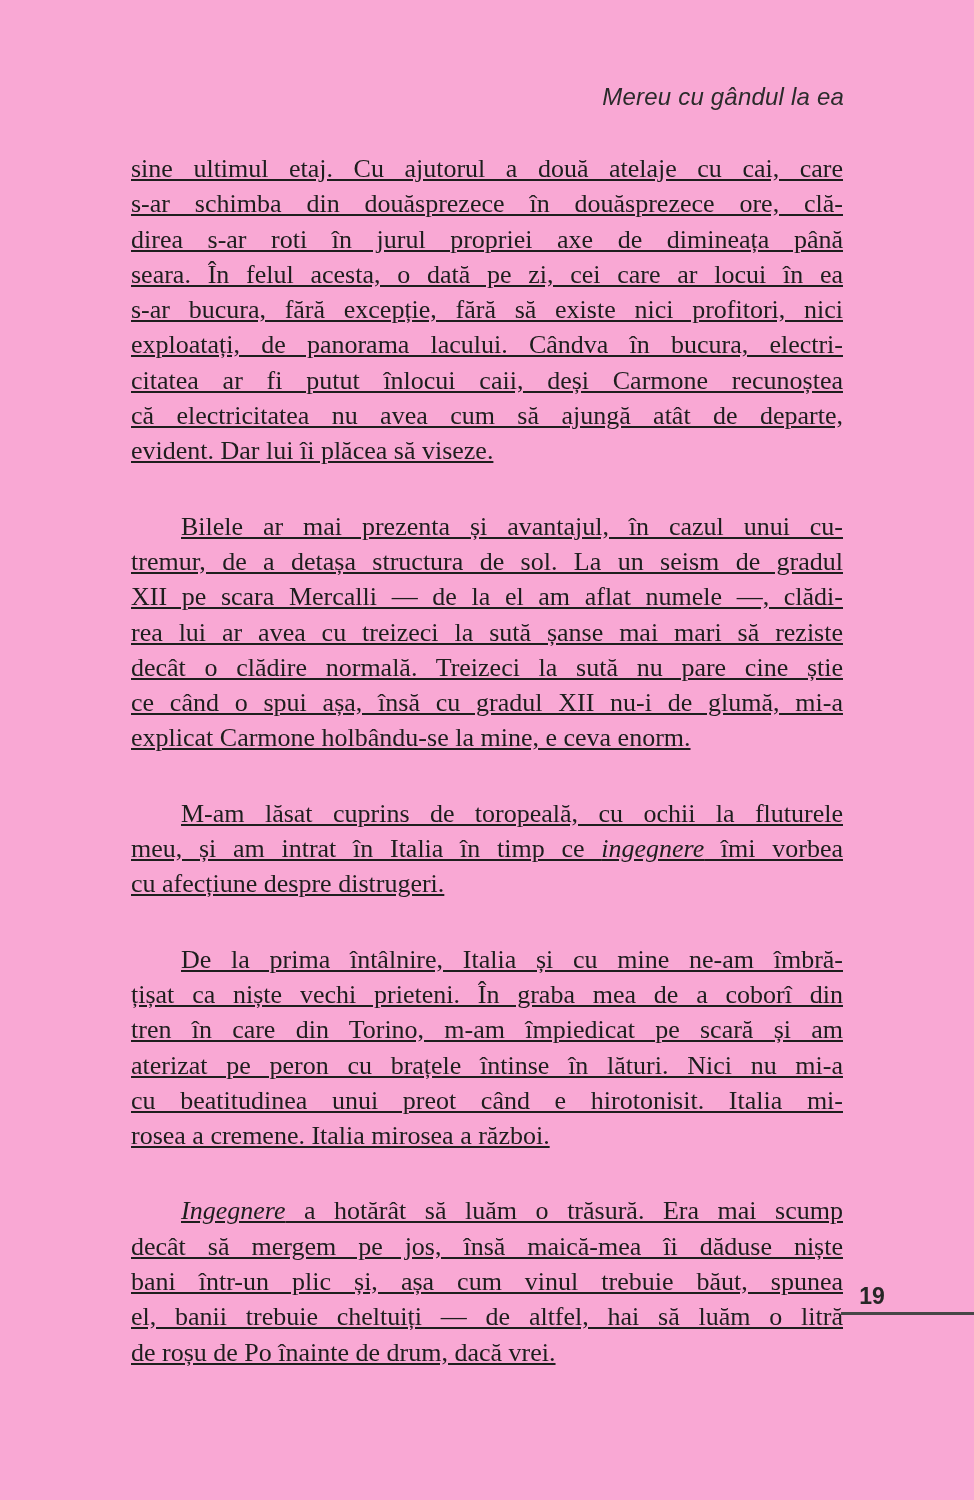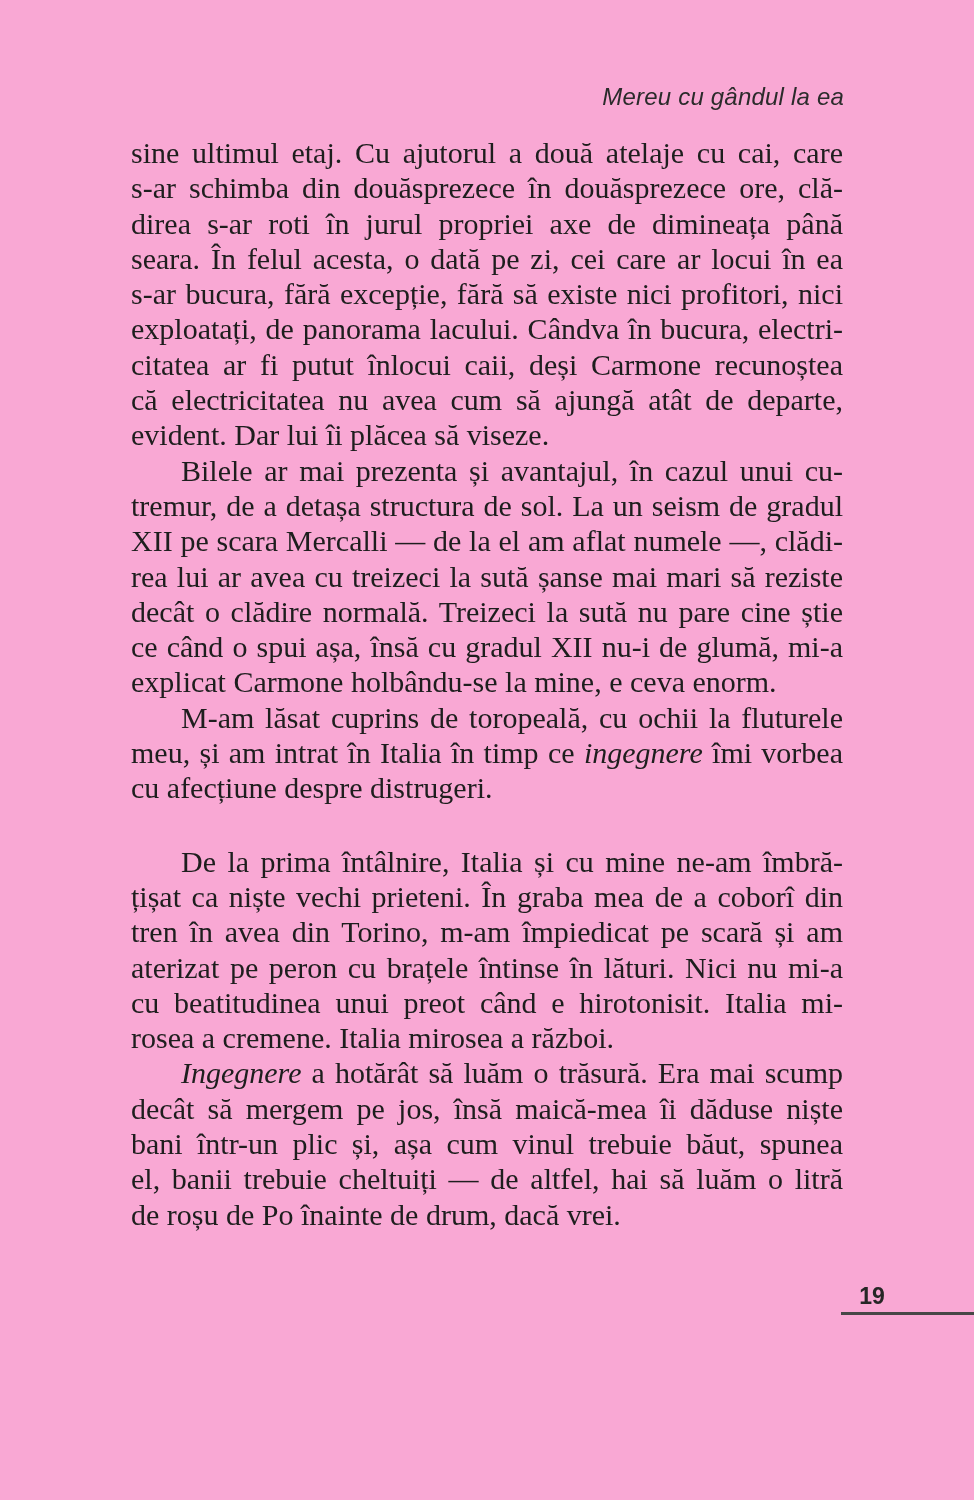--- a/index.html
+++ b/index.html
@@ -23,36 +23,37 @@
     text-align: right;
     font-family: "Liberation Sans", "DejaVu Sans", sans-serif;
     font-style: italic;
     font-size: 24px;
     line-height: 28px;
     color: #2b2b2b;
     letter-spacing: 0.2px;
   }
   .text-block {
     position: absolute;
-    top: 135px;
+    top: 151px;
     left: 131px;
     width: 712px;
-    font-size: 30px;
+    font-size: 26px;
     line-height: 35.3px;
     color: #1e1e1e;
+    text-decoration: underline;
   }
   .paragraph { margin: 0; }
   .paragraph.section-break { margin-top: 38px; }
   .line {
     text-align: justify;
     text-align-last: justify;
     white-space: normal;
   }
   .line.para-last { text-align-last: left; }
-  .line.indent { text-indent: 50px; }
+  .line.indent { text-indent: 50px; margin-top: 40px; }
   .line i { font-style: italic; }
   .page-number {
     position: absolute;
     top: 1282px;
     left: 841px;
     width: 62px;
     text-align: center;
     font-family: "Liberation Sans", "DejaVu Sans", sans-serif;
     font-size: 23px;
     line-height: 28px;
@@ -96,21 +97,21 @@
         <div class="line para-last"><span>explicat Carmone holbându-se la mine, e ceva enorm.</span></div>
       </div>
       <div class="paragraph">
         <div class="line indent"><span>M-am lăsat cuprins de toropeală, cu ochii la fluturele</span></div>
         <div class="line"><span>meu, și am intrat în Italia în timp ce </span><i>ingegnere</i><span> îmi vorbea</span></div>
         <div class="line para-last"><span>cu afecțiune despre distrugeri.</span></div>
       </div>
       <div class="paragraph section-break">
         <div class="line indent"><span>De la prima întâlnire, Italia și cu mine ne-am îmbră-</span></div>
         <div class="line"><span>țișat ca niște vechi prieteni. În graba mea de a coborî din</span></div>
-        <div class="line"><span>tren în avea din Torino, m-am împiedicat pe scară și am</span></div>
+        <div class="line"><span>tren în care din Torino, m-am împiedicat pe scară și am</span></div>
         <div class="line"><span>aterizat pe peron cu brațele întinse în lături. Nici nu mi-a</span></div>
         <div class="line"><span>cu beatitudinea unui preot când e hirotonisit. Italia mi-</span></div>
         <div class="line para-last"><span>rosea a cremene. Italia mirosea a război.</span></div>
       </div>
       <div class="paragraph">
         <div class="line indent"><i>Ingegnere</i><span> a hotărât să luăm o trăsură. Era mai scump</span></div>
         <div class="line"><span>decât să mergem pe jos, însă maică-mea îi dăduse niște</span></div>
         <div class="line"><span>bani într-un plic și, așa cum vinul trebuie băut, spunea</span></div>
         <div class="line"><span>el, banii trebuie cheltuiți — de altfel, hai să luăm o litră</span></div>
         <div class="line para-last"><span>de roșu de Po înainte de drum, dacă vrei.</span></div>

